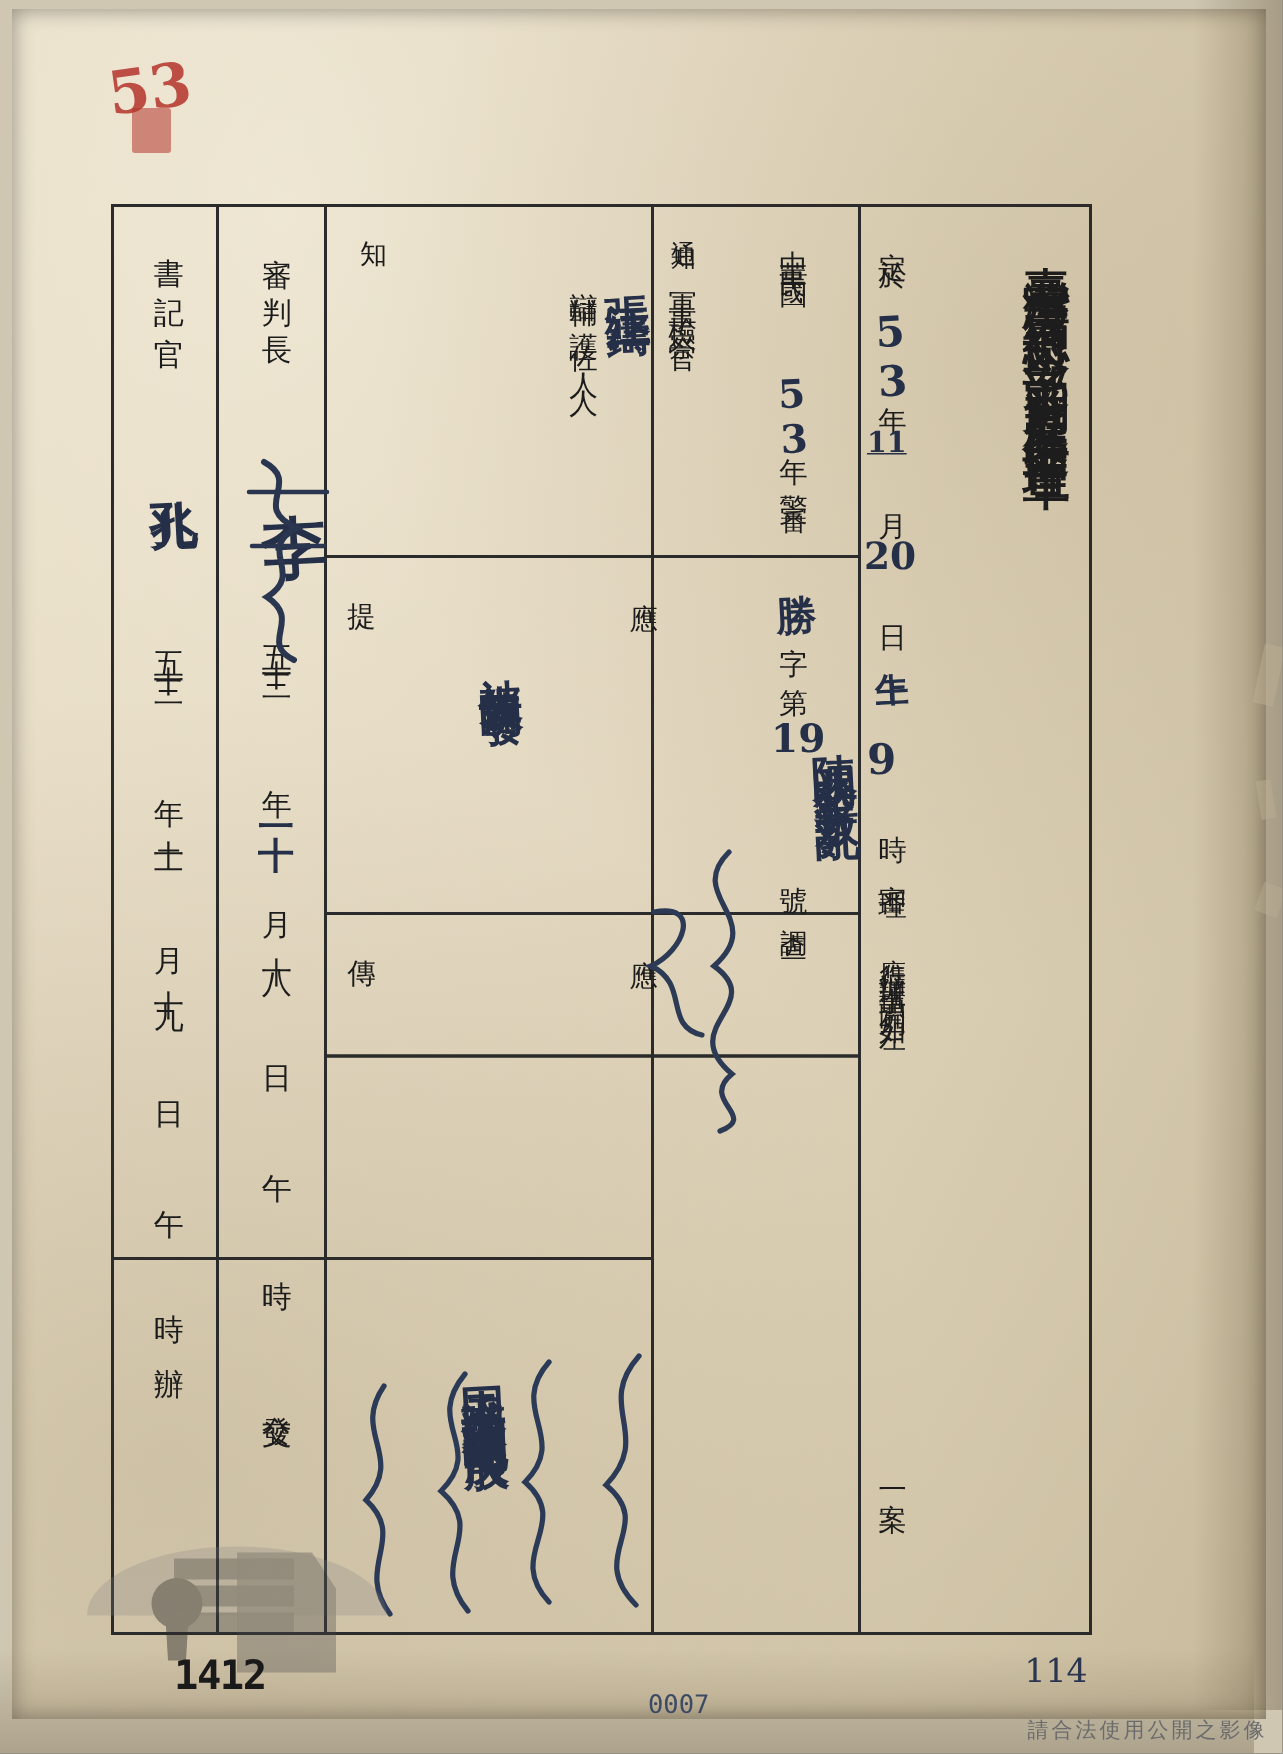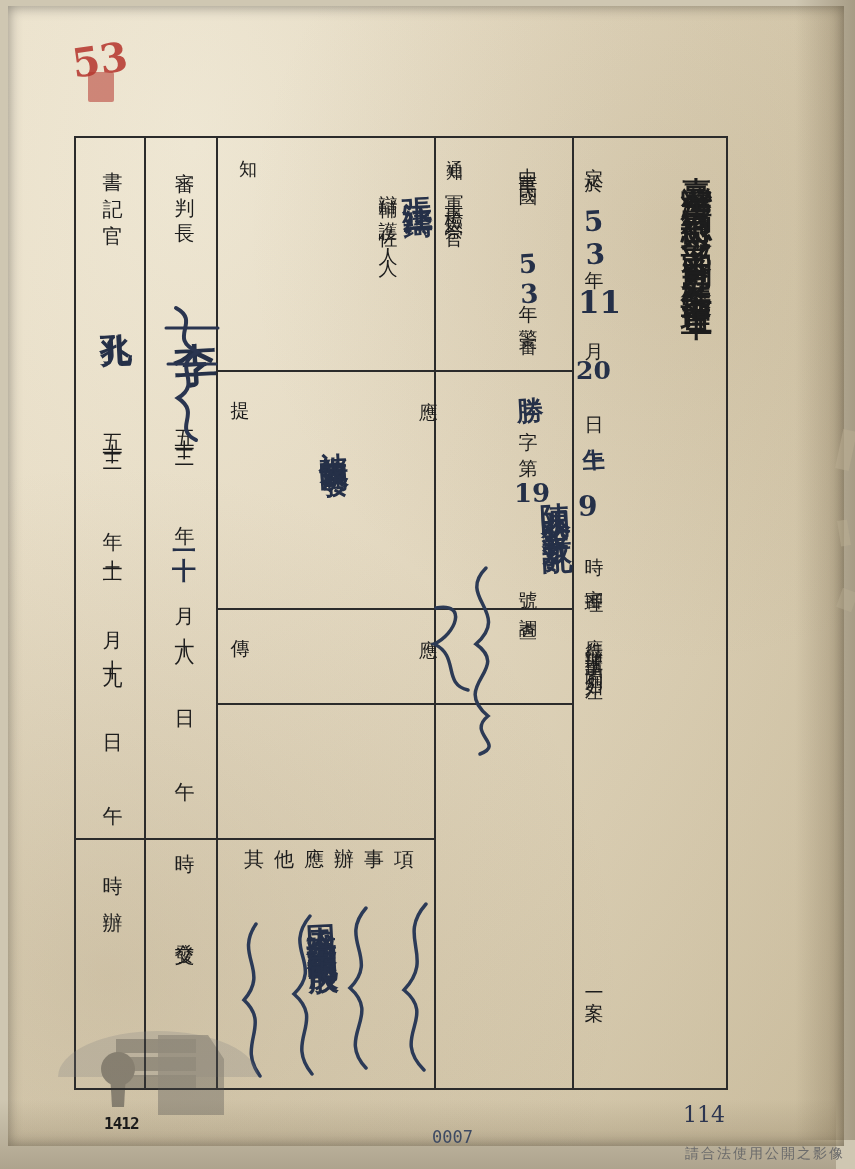--- a/index.html
+++ b/index.html
@@ -149,24 +149,24 @@
     position: absolute;
     left: 58px;
     bottom: 48px;
     width: 200px;
     height: 110px;
     opacity: 0.45;
     pointer-events: none;
   }
   #footnum-left {
     position: absolute;
-    left: 104px;
+    left: 116px;
     bottom: 36px;
     font-family: "DejaVu Sans Mono", monospace;
-    font-size: 16px;
+    font-size: 27px;
     color: #1a1a1a;
     letter-spacing: -1px;
     font-weight: bold;
   }
   #footnum-center {
     position: absolute;
     left: 432px;
     bottom: 22px;
     font-family: "DejaVu Sans Mono", monospace;
     font-size: 17px;
@@ -234,21 +234,21 @@
     <div class="hand hand-slant" style="left:434px;top:236px;font-size:27px;">勝</div>
     <div class="printed" style="left:440px;top:278px;font-size:19px;">字</div>
     <div class="printed" style="left:440px;top:306px;font-size:19px;">第</div>
     <div class="hand" style="left:438px;top:340px;font-size:26px;writing-mode:horizontal-tb;">19</div>
     <div class="printed" style="left:440px;top:438px;font-size:19px;">號</div>
     <div class="printed" style="left:440px;top:466px;font-size:18px;letter-spacing:4px;">調查</div>
 
     <div class="printed" style="left:506px;top:14px;font-size:19px;letter-spacing:6px;">定於</div>
     <div class="hand hand-slant" style="left:500px;top:66px;font-size:28px;">53</div>
     <div class="printed" style="left:506px;top:118px;font-size:19px;">年</div>
-    <div class="hand" style="left:502px;top:146px;font-size:31px;writing-mode:horizontal-tb;">11</div>
+    <div class="hand" style="left:502px;top:146px;font-size:19px;writing-mode:horizontal-tb;text-decoration:underline;">11</div>
     <div class="printed" style="left:506px;top:190px;font-size:19px;">月</div>
     <div class="hand" style="left:500px;top:218px;font-size:25px;writing-mode:horizontal-tb;">20</div>
     <div class="printed" style="left:506px;top:264px;font-size:19px;">日</div>
     <div class="hand hand-slant" style="left:502px;top:292px;font-size:22px;">上午</div>
     <div class="hand" style="left:502px;top:352px;font-size:28px;writing-mode:horizontal-tb;">9</div>
     <div class="printed" style="left:506px;top:404px;font-size:19px;">時</div>
     <div class="printed" style="left:506px;top:436px;font-size:19px;letter-spacing:5px;">審理</div>
     <div class="printed" style="left:506px;top:486px;font-size:18px;letter-spacing:5px;">應行辦理事項開列如左</div>
     <div class="printed" style="left:506px;top:844px;font-size:19px;letter-spacing:5px;">一案</div>
 
@@ -262,21 +262,20 @@
     <div class="printed" style="left:300px;top:46px;font-size:19px;letter-spacing:30px;">輔佐人</div>
     <div class="printed" style="left:160px;top:8px;font-size:18px;">知</div>
 
     <div class="printed" style="left:152px;top:248px;font-size:19px;">提</div>
     <div class="printed" style="left:340px;top:248px;font-size:19px;">應</div>
     <div class="hand hand-slant" style="left:236px;top:290px;font-size:29px;letter-spacing:4px;">被告陳明發</div>
 
     <div class="printed" style="left:152px;top:486px;font-size:19px;">傳</div>
     <div class="printed" style="left:340px;top:486px;font-size:19px;">應</div>
 
-    <div class="printed-h" style="left:168px;top:708px;font-size:20px;letter-spacing:10px;">其他應辦事項</div>
     <div class="hand hand-slant" style="left:222px;top:762px;font-size:30px;letter-spacing:4px;">因承辦人茲調查他兩次股</div>
 
     <div class="printed" style="left:96px;top:18px;font-size:20px;letter-spacing:26px;">審判長</div>
     <div class="hand hand-slant" style="left:88px;top:168px;font-size:44px;">李</div>
     <div class="printed" style="left:96px;top:276px;font-size:20px;letter-spacing:10px;">五十三</div>
     <div class="printed" style="left:96px;top:372px;font-size:20px;">年</div>
     <div class="hand" style="left:92px;top:400px;font-size:24px;">十一</div>
     <div class="printed" style="left:96px;top:454px;font-size:20px;">月</div>
     <div class="printed" style="left:96px;top:484px;font-size:20px;letter-spacing:8px;">十八</div>
     <div class="printed" style="left:96px;top:556px;font-size:20px;">日</div>

